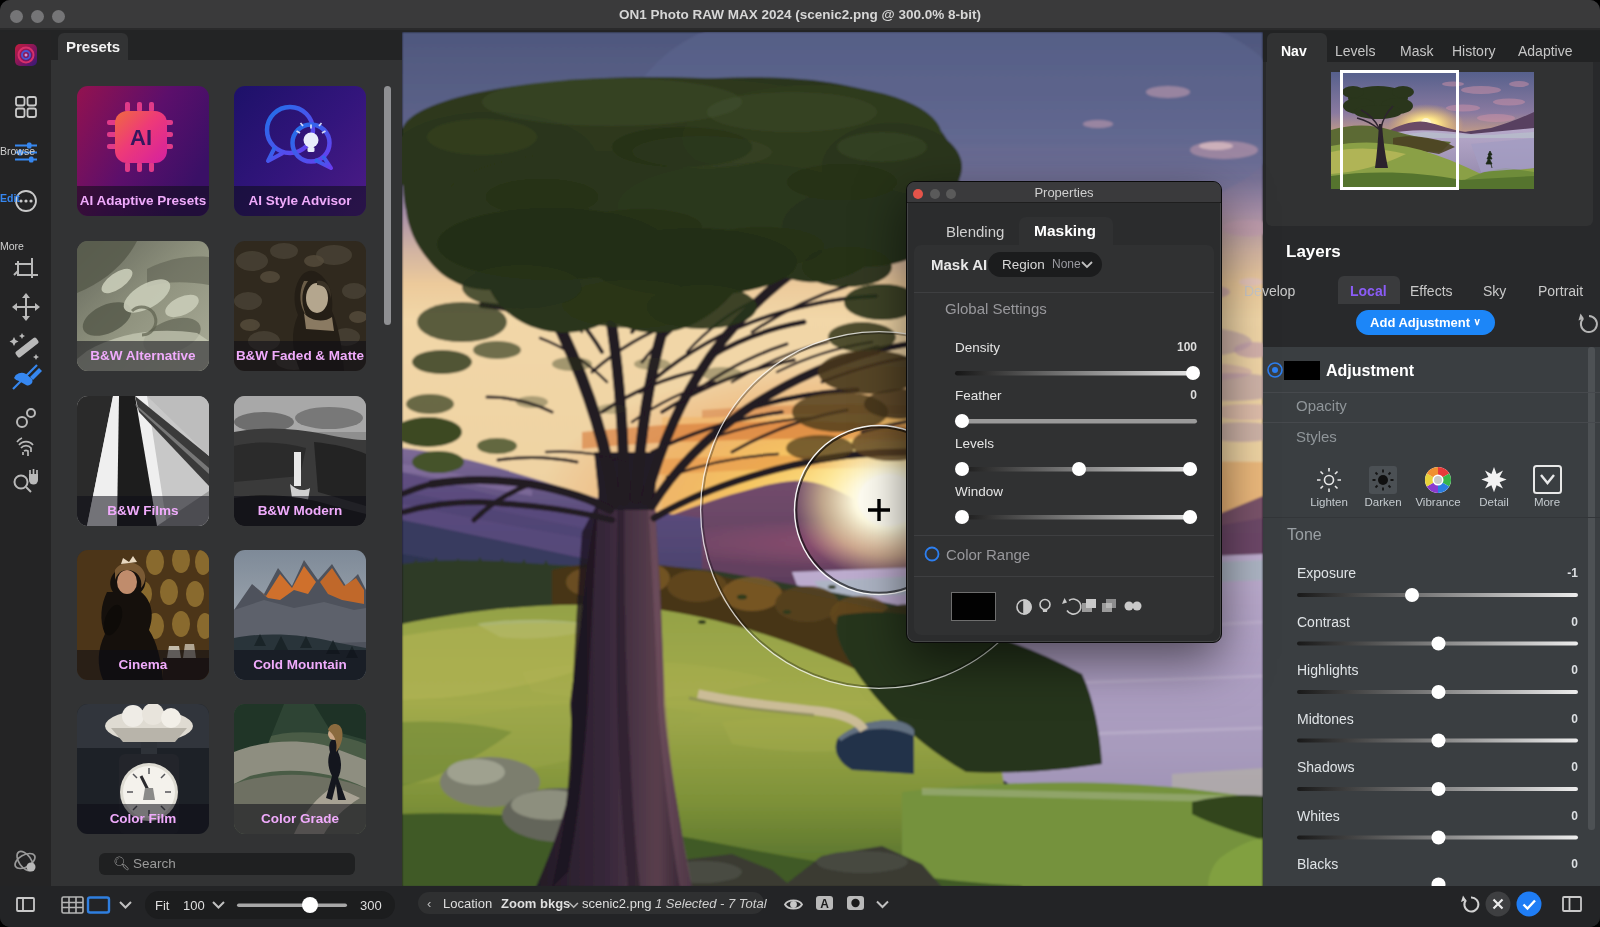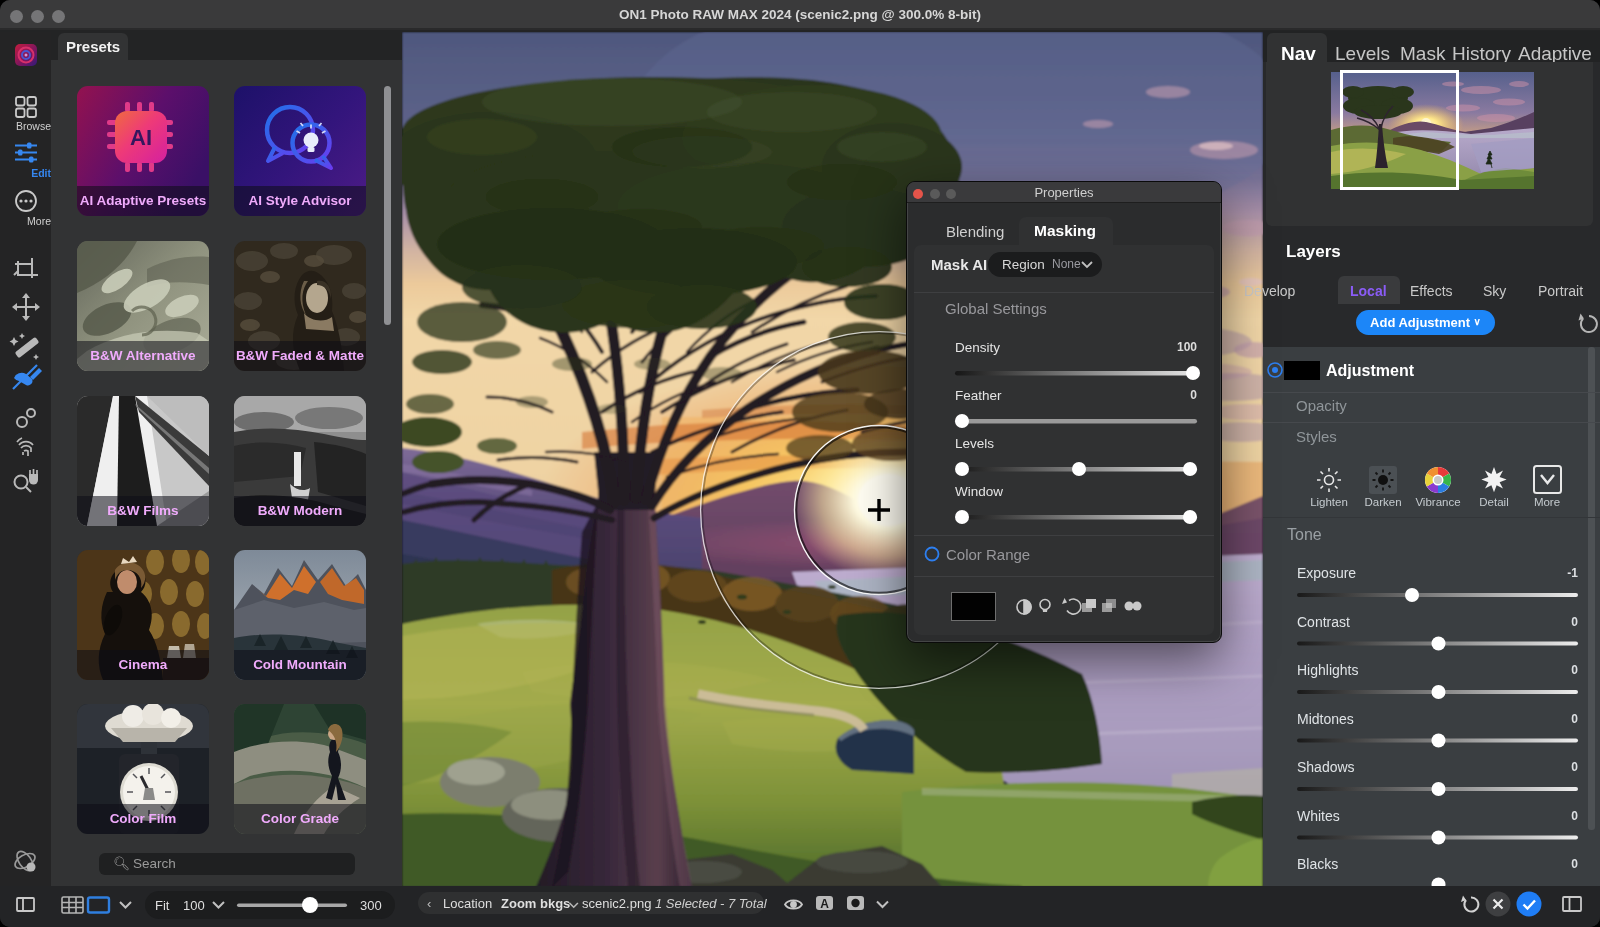--- a/index.html
+++ b/index.html
@@ -6,37 +6,37 @@
 *{box-sizing:border-box;}
 body{font-family:"Liberation Sans", sans-serif;-webkit-font-smoothing:antialiased;}
 #win{position:absolute;left:0;top:0;width:1600px;height:927px;border-radius:10px;overflow:hidden;background:#232425;}
 .abs{position:absolute;}
 
 #titlebar{left:0;top:0;width:1600px;height:30px;background:#3a3a3b;border-bottom:2px solid #2a2a2b;}
 .tl{width:13px;height:13px;border-radius:50%;background:#757577;top:10px;}
 #title{width:100%;text-align:center;top:7px;font-size:13.5px;font-weight:bold;color:#d6d6d6;}
 
 #lefttools{left:0;top:32px;width:51px;height:854px;background:#242425;}
-.tlabel{left:0;width:51px;text-align:right;font-size:10.5px;color:#d0d0d0;}
+.tlabel{left:0;width:51px;text-align:left;font-size:10.5px;color:#d0d0d0;margin-top:25px;}
 
 #presets{left:51px;top:32px;width:351px;height:854px;background:#323334;}
 #ptabstrip{left:51px;top:32px;width:351px;height:28px;background:#232425;}
 #ptab{left:58px;top:33px;width:70px;height:27px;background:#323334;border-radius:6px 6px 0 0;}
 #ptablabel{left:66px;top:38px;font-size:15px;font-weight:bold;color:#f2f2f2;}
 .card{width:132px;height:130px;border-radius:11px;overflow:hidden;}
 .clabel{position:absolute;left:0;bottom:0;width:100%;height:30px;background:rgba(12,12,22,0.55);color:#f0abfc;font-weight:bold;font-size:13.5px;text-align:center;line-height:30px;white-space:nowrap;}
 #scrollbar{left:384px;top:86px;width:7px;height:239px;background:#8f9093;border-radius:4px;}
 #searchbox{left:99px;top:853px;width:256px;height:22px;background:#1f2021;border-radius:6px;color:#9a9a9a;font-size:13.5px;line-height:22px;}
 
 #canvas{left:402px;top:32px;width:861px;height:854px;background:#101018;}
 
 #rpanel{left:1263px;top:31px;width:337px;height:855px;background:#28292b;}
 #rtabstrip{left:1263px;top:31px;width:337px;height:31px;background:#222324;}
 #rtabnav{left:1267px;top:33px;width:60px;height:29px;background:#313233;border-radius:6px 6px 0 0;}
-.rtabtxt{top:43px;font-size:19px;color:#c6c6c6;}
+.rtabtxt{top:43px;font-size:14px;color:#c6c6c6;}
 #navbox{left:1266px;top:62px;width:327px;height:164px;background:#313233;border-radius:0 0 6px 6px;}
 #layersec{left:1263px;top:226px;width:337px;height:121px;background:#28292b;}
 #localtab{left:1338px;top:276px;width:62px;height:28px;background:#3a3b3d;border-radius:6px 6px 0 0;}
 .ltabtxt{top:283px;font-size:14px;color:#c9c9c9;}
 #addadj{left:1356px;top:310px;width:139px;height:25px;background:#1c86f8;border-radius:13px;color:#fff;font-weight:bold;font-size:13px;text-align:center;line-height:25px;}
 #lowerblock{left:1263px;top:347px;width:337px;height:539px;background:#3a3e41;}
 
 #bottombar{left:0;top:886px;width:1600px;height:41px;background:#232426;}
 #fitpill{left:145px;top:891px;width:250px;height:28px;background:#1c1d1e;border-radius:14px;}
 #locpill{left:418px;top:892px;width:346px;height:22px;background:#2f3031;border-radius:11px;}

